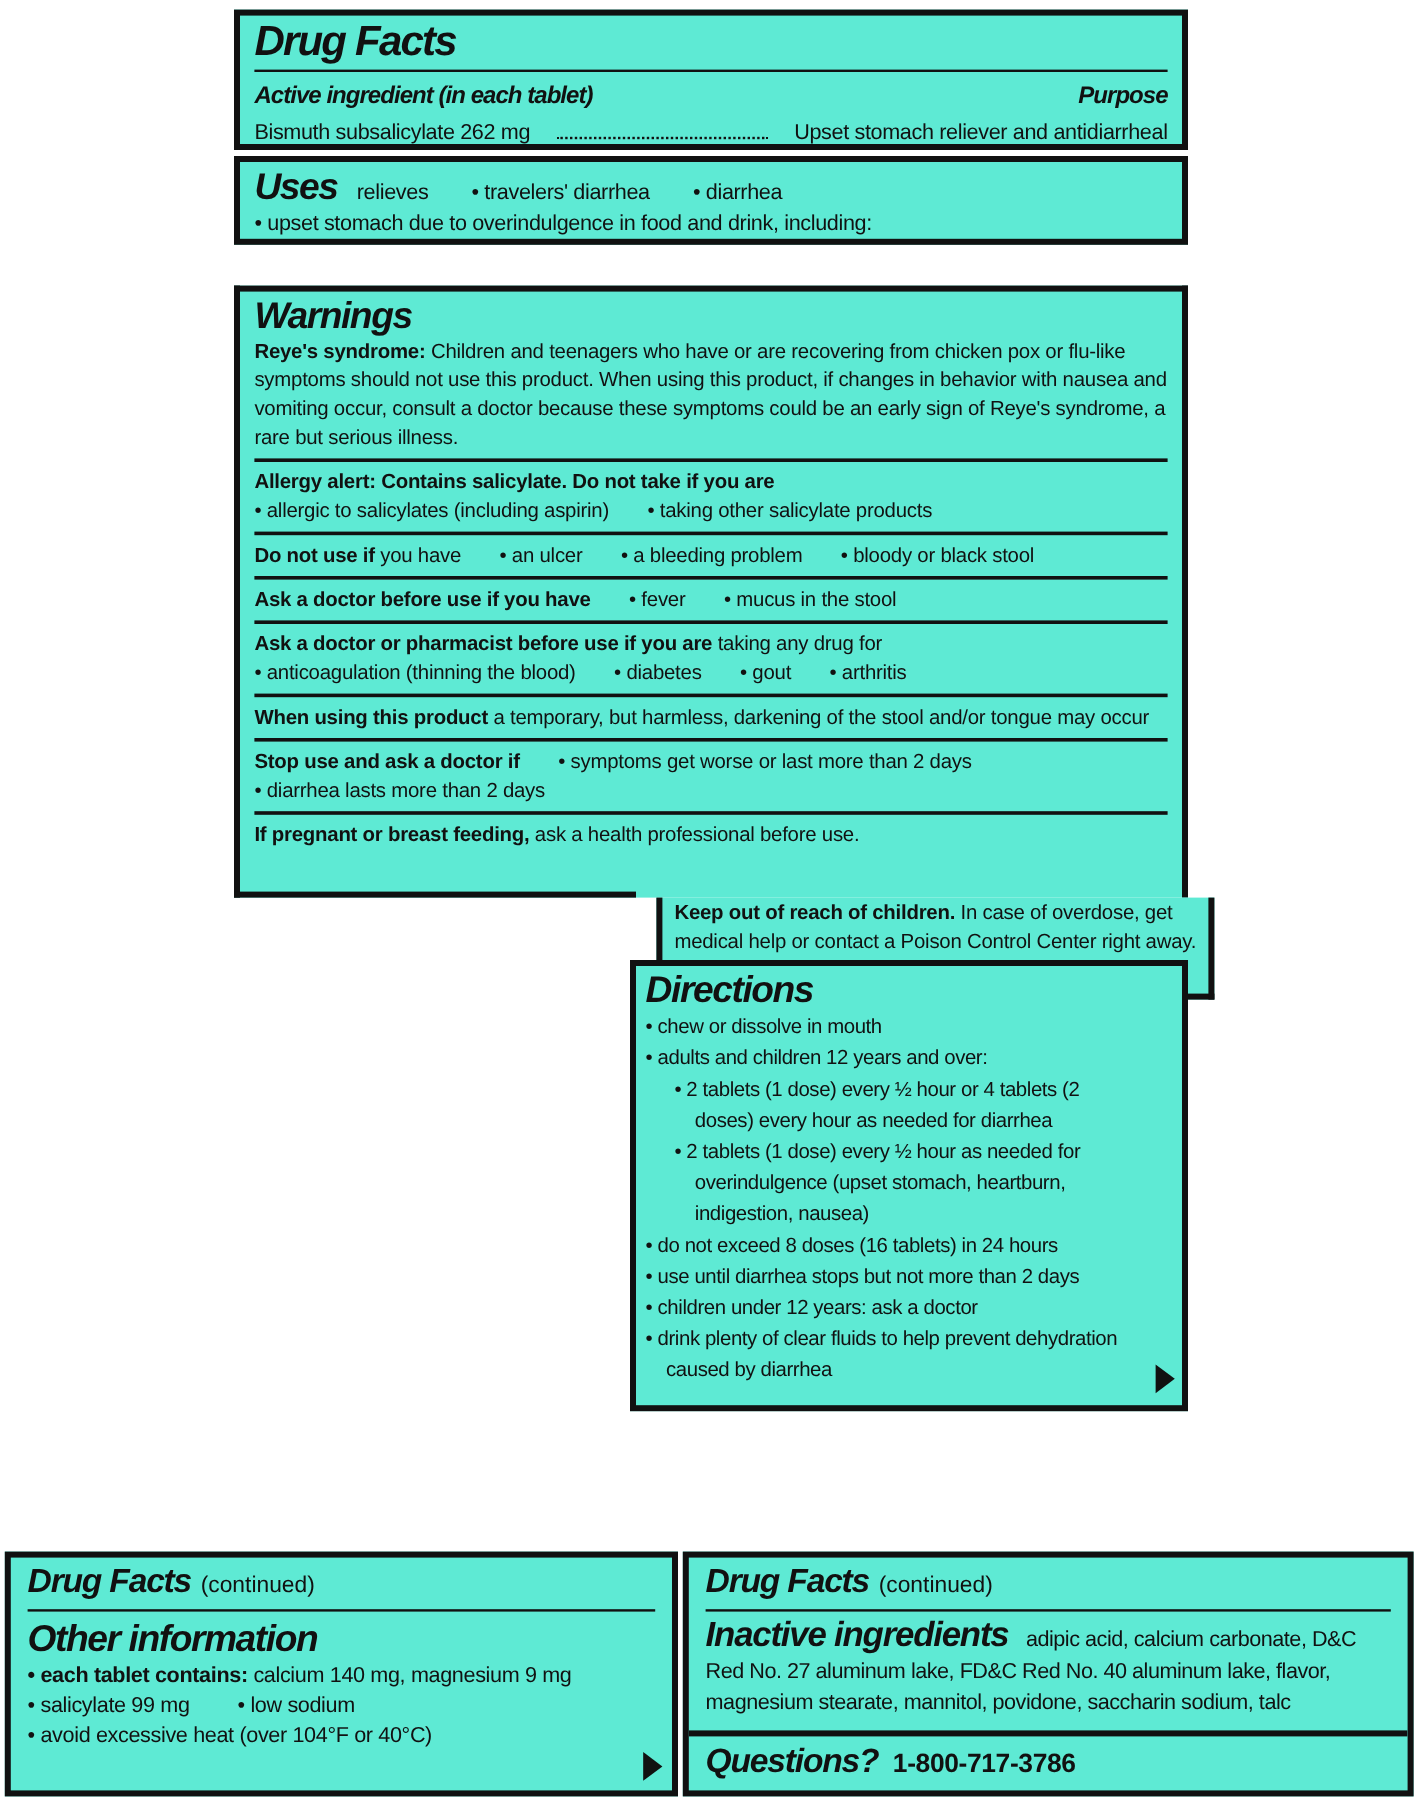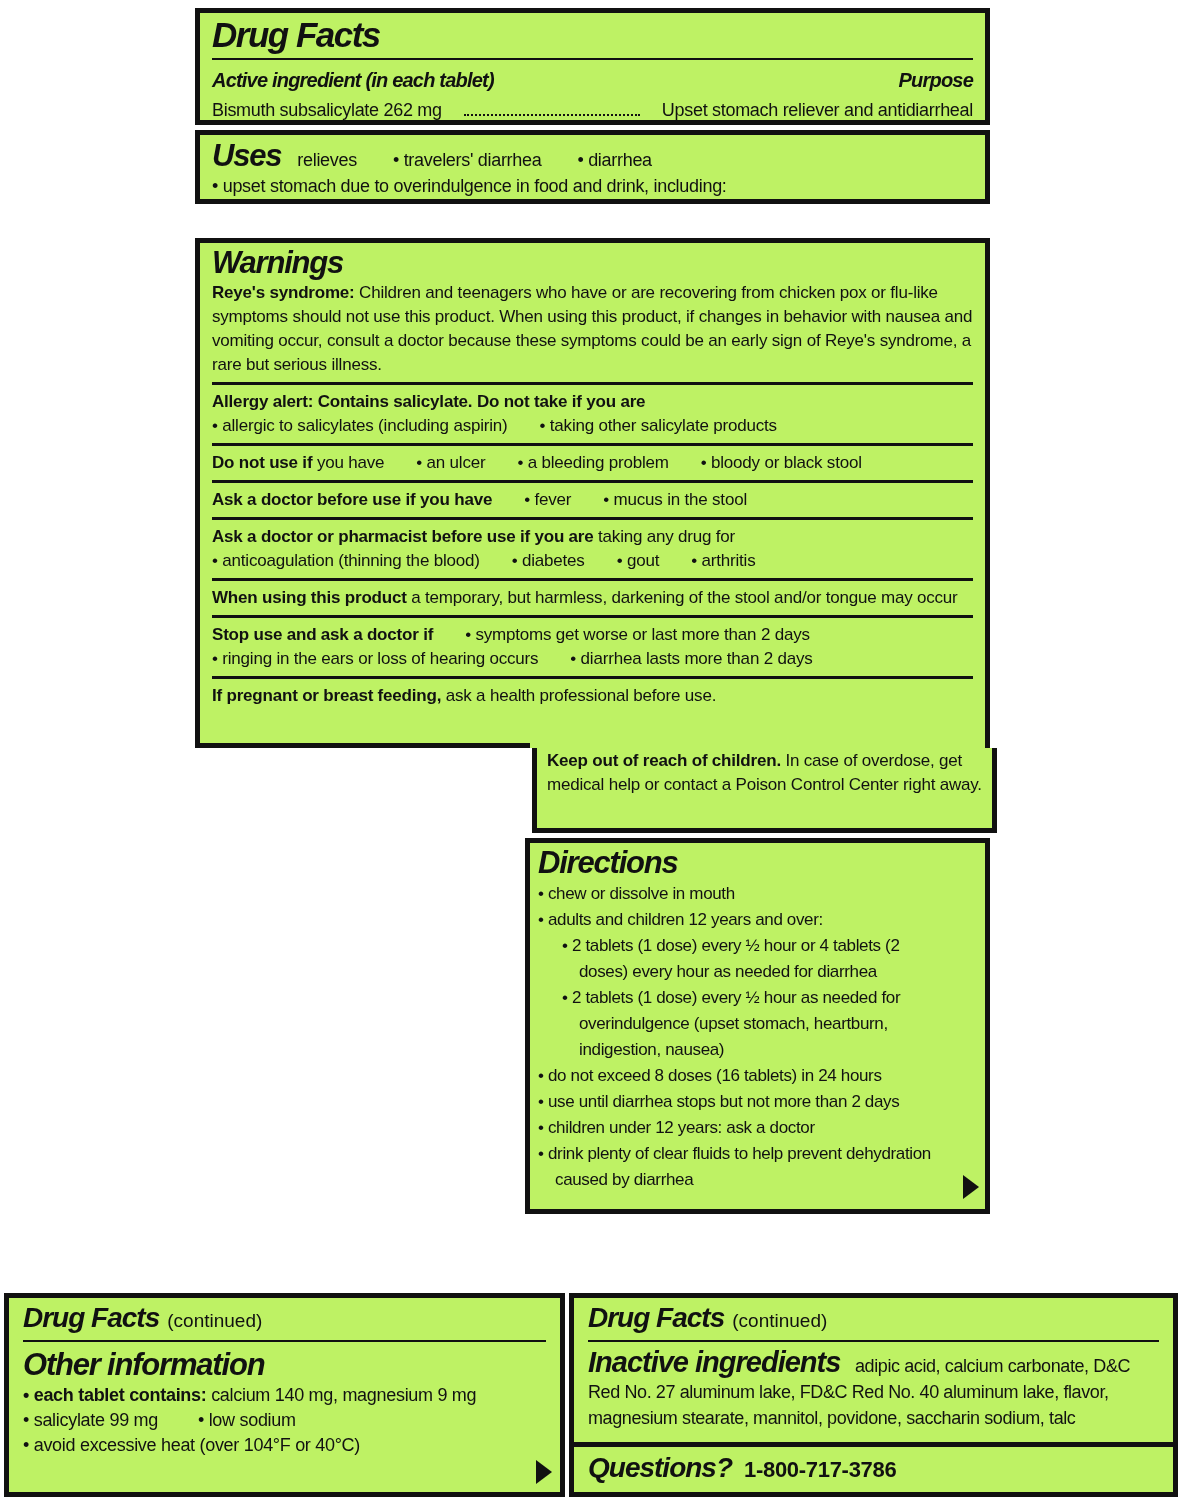--- a/index.html
+++ b/index.html
@@ -2,21 +2,21 @@
 <html><head>
 <meta charset="utf-8">
 <style>
   * { box-sizing: border-box; }
   html,body { margin:0; padding:0; }
   body {
     width:1182px; height:1500px; position:relative;
     background:#ffffff; color:#111;
     font-family:"Liberation Sans", sans-serif;
   }
-  .box { position:absolute; border:5px solid #111; background:#bef264; overflow:hidden; }
+  .box { position:absolute; border:5px solid #111; background:#5eead4; overflow:hidden; }
   p { margin:0; }
   b { font-weight:bold; }
 
   
   .h-drug { font-size:35px; font-weight:bold; font-style:italic; letter-spacing:-1.5px; line-height:40px; }
   .sec-h  { font-size:31px; font-weight:bold; font-style:italic; letter-spacing:-1.2px; line-height:36px; }
   .ai-row { display:flex; justify-content:space-between; align-items:baseline;
             font-size:20px; font-weight:bold; font-style:italic; letter-spacing:-0.8px; line-height:30px; margin-top:2px; }
 
   
@@ -132,36 +132,35 @@
 
   <p class="t17"><b>When using this product</b><span> a temporary, but harmless, darkening of the stool and/or tongue may occur</span></p>
 
   <div class="div3"></div>
 
   <div class="row t17">
     <b>Stop use and ask a doctor if</b>
     <span>• symptoms get worse or last more than 2 days</span>
   </div>
   <div class="row t17">
-    <span>• ringing in the ears or loss of hearing occurs</span>
     <span>• diarrhea lasts more than 2 days</span>
   </div>
 
   <div class="div3"></div>
 
   <p class="t17"><b>If pregnant or breast feeding,</b><span> ask a health professional before use.</span></p>
 </div>
 
 <div class="strip" style="left:195px; top:743px; width:335px; height:5px;"></div>
 
-<div class="box" style="left:532px; top:748px; width:465px; height:85px; border-top:none; padding:1px 10px;">
+<div class="box" style="left:547px; top:748px; width:465px; height:85px; border-top:none; padding:1px 10px;">
   <p class="t17"><b>Keep out of reach of children.</b><span> In case of overdose, get medical help or contact a Poison Control Center right away.</span></p>
 </div>
 
-<div class="box" style="left:525px; top:838px; width:465px; height:376px; padding:2px 8px;">
+<div class="box" style="left:525px; top:800px; width:465px; height:376px; padding:2px 8px;">
   <div class="sec-h">Directions</div>
   <div class="t17d hang">• chew or dissolve in mouth</div>
   <div class="t17d hang">• adults and children 12 years and over:</div>
   <div class="t17d hang sub">• 2 tablets (1 dose) every ½ hour or 4 tablets (2 doses) every hour as needed for diarrhea</div>
   <div class="t17d hang sub">• 2 tablets (1 dose) every ½ hour as needed for overindulgence (upset stomach, heartburn, indigestion, nausea)</div>
   <div class="t17d hang">• do not exceed 8 doses (16 tablets) in 24 hours</div>
   <div class="t17d hang">• use until diarrhea stops but not more than 2 days</div>
   <div class="t17d hang">• children under 12 years: ask a doctor</div>
   <div class="t17d hang">• drink plenty of clear fluids to help prevent dehydration caused by diarrhea</div>
   <span class="arrow" style="right:6px; bottom:10px;"></span>

